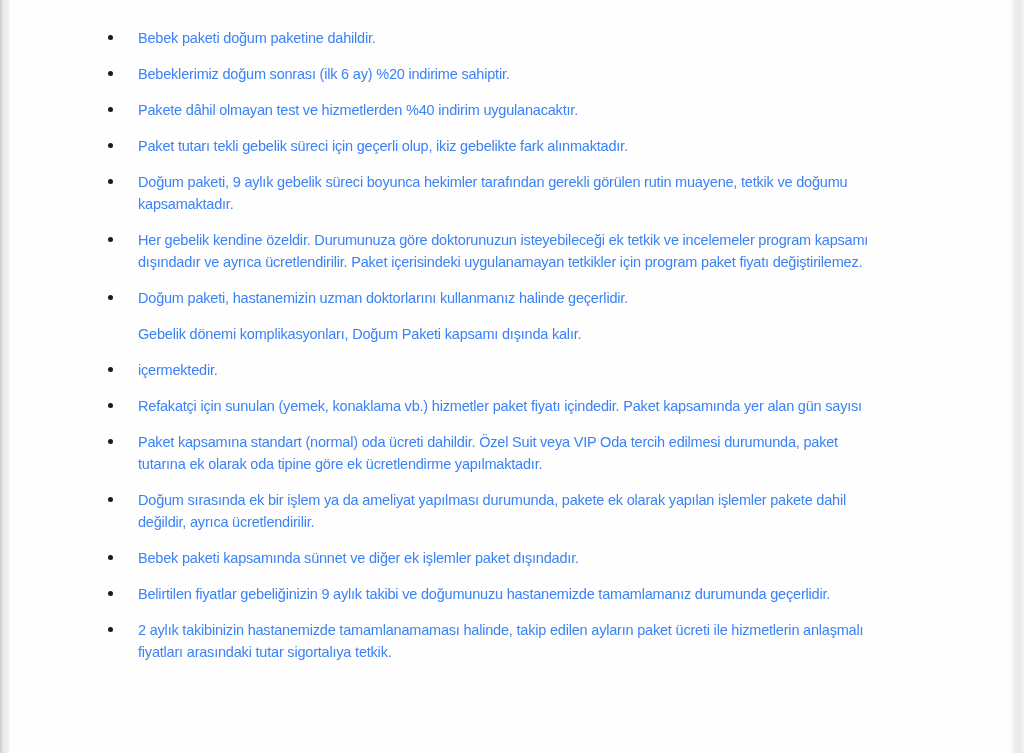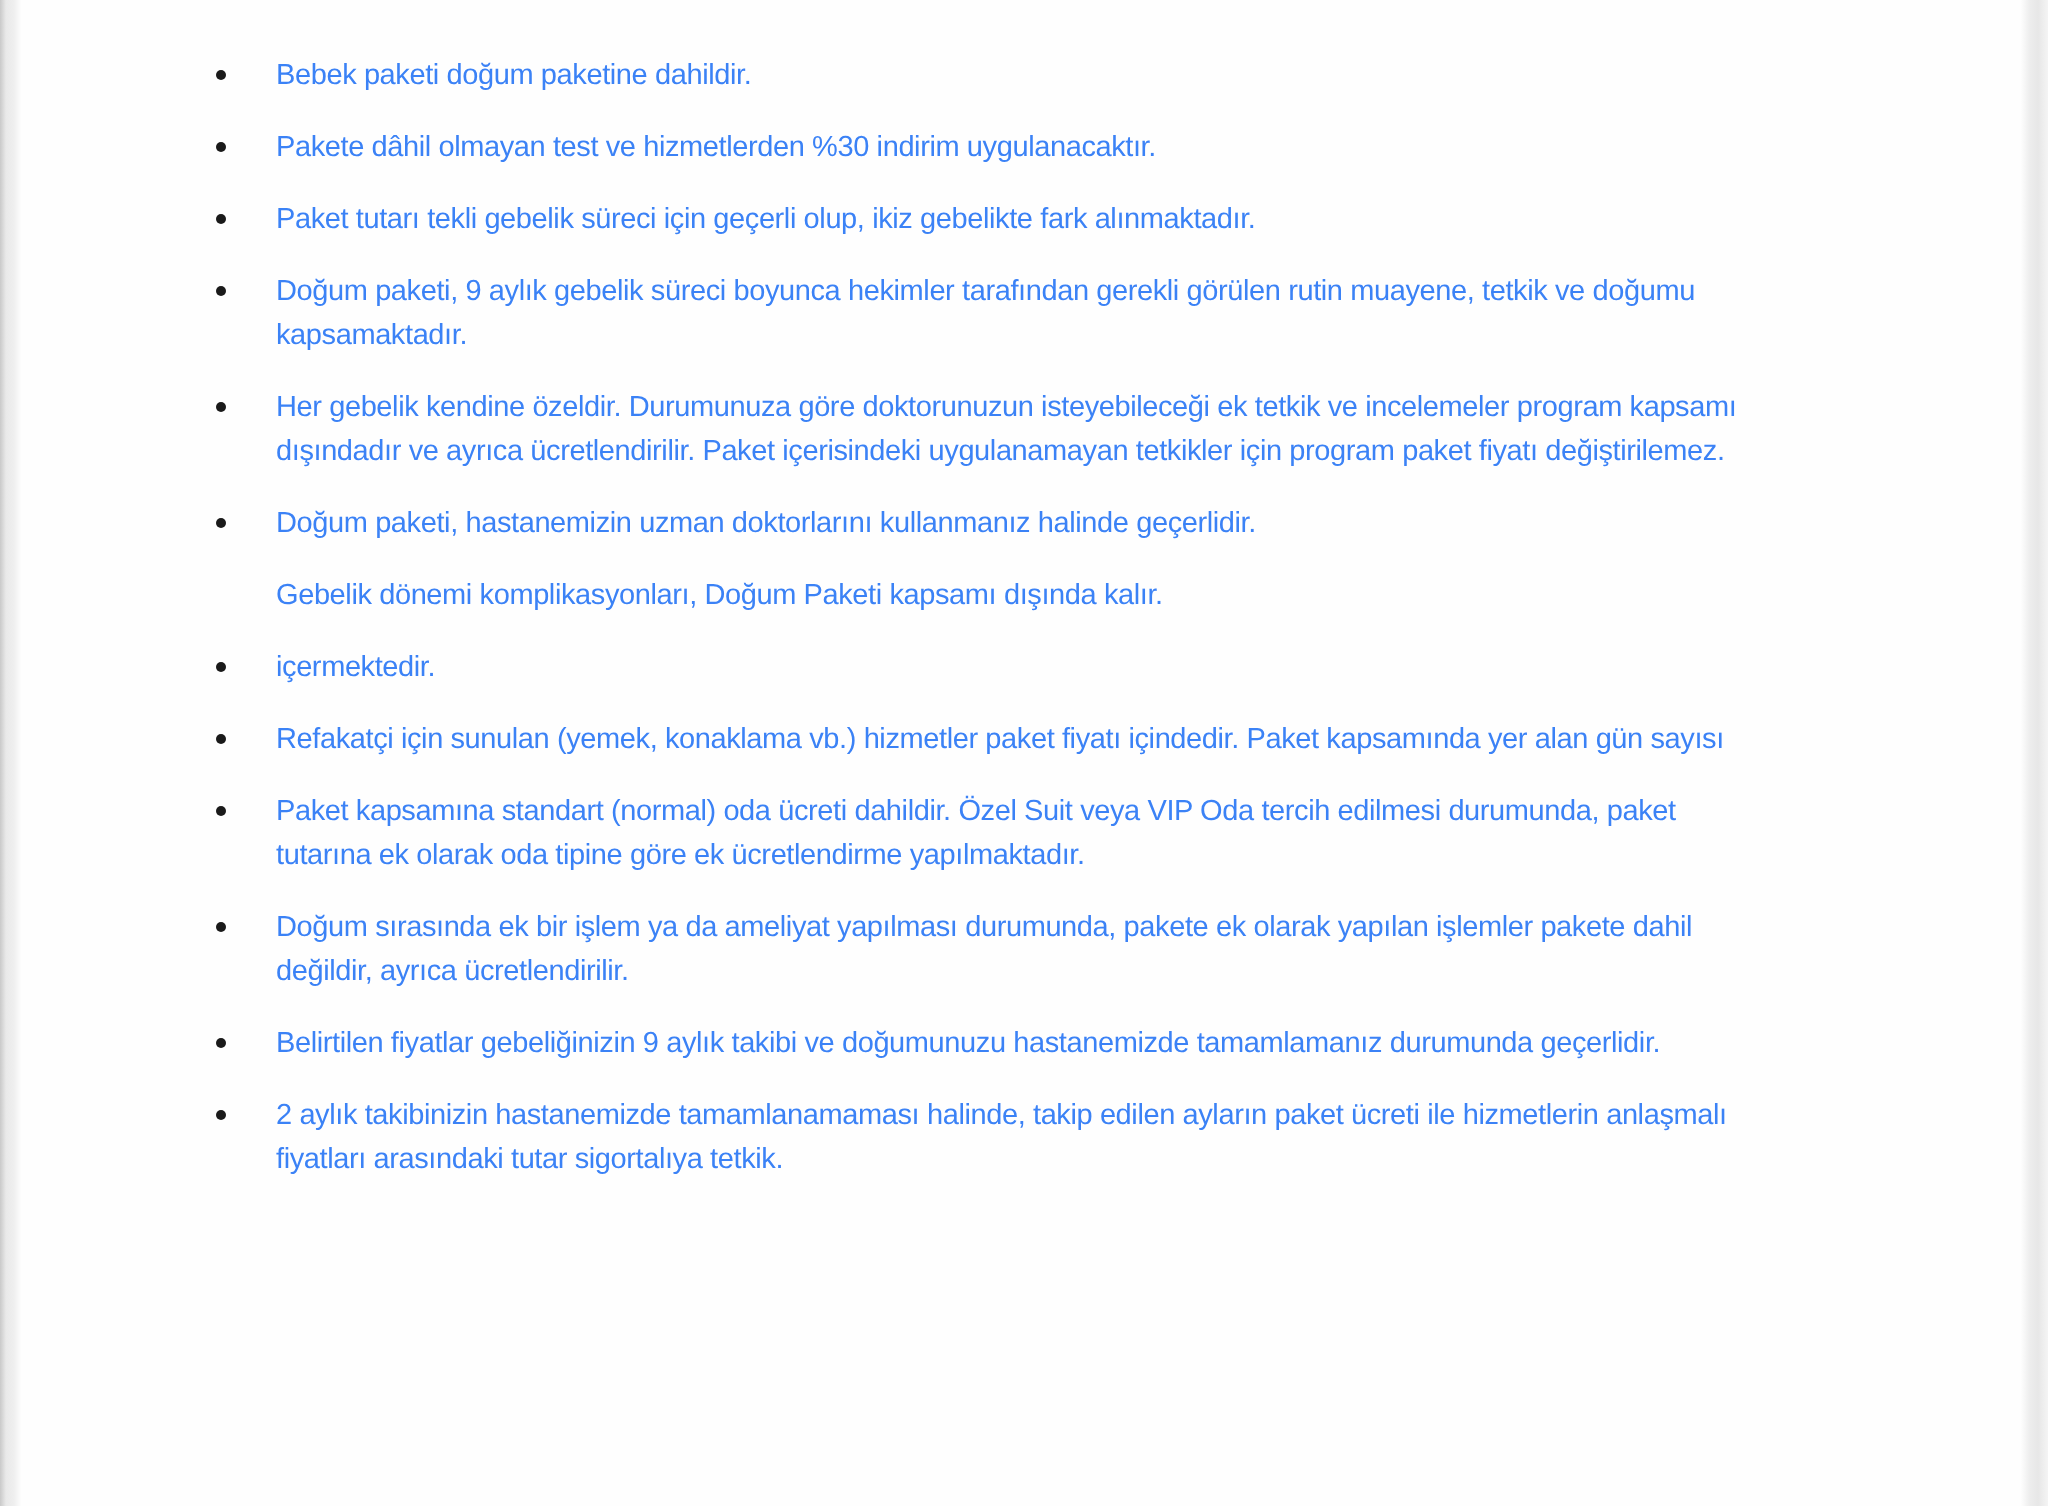--- a/index.html
+++ b/index.html
@@ -68,24 +68,28 @@
   <div class="edge-left"></div>
   <div class="edge-right"></div>
 
   <div class="content">
     <ul class="bullet-list" id="bullet-list">
   <li>
     <span class="dot"></span>
     <span class="item-text"><div class="text-line">Bebek paketi doğum paketine dahildir.</div></span>
   </li>
 
+  <li>
+    <span class="dot"></span>
+    <span class="item-text"><div class="text-line">Bebeklerimiz doğum sonrası (ilk 6 ay) %20 indirime sahiptir.</div></span>
+  </li>
 
   <li>
     <span class="dot"></span>
-    <span class="item-text"><div class="text-line">Pakete dâhil olmayan test ve hizmetlerden %30 indirim uygulanacaktır.</div></span>
+    <span class="item-text"><div class="text-line">Pakete dâhil olmayan test ve hizmetlerden %40 indirim uygulanacaktır.</div></span>
   </li>
 
   <li>
     <span class="dot"></span>
     <span class="item-text"><div class="text-line">Paket tutarı tekli gebelik süreci için geçerli olup, ikiz gebelikte fark alınmaktadır.</div></span>
   </li>
 
   <li>
     <span class="dot"></span>
     <span class="item-text"><div class="text-line">Doğum paketi, 9 aylık gebelik süreci boyunca hekimler tarafından gerekli görülen rutin muayene, tetkik ve doğumu</div><div class="text-line">kapsamaktadır.</div></span>
@@ -120,20 +124,24 @@
   <li>
     <span class="dot"></span>
     <span class="item-text"><div class="text-line">Paket kapsamına standart (normal) oda ücreti dahildir. Özel Suit veya VIP Oda tercih edilmesi durumunda, paket</div><div class="text-line">tutarına ek olarak oda tipine göre ek ücretlendirme yapılmaktadır.</div></span>
   </li>
 
   <li>
     <span class="dot"></span>
     <span class="item-text"><div class="text-line">Doğum sırasında ek bir işlem ya da ameliyat yapılması durumunda, pakete ek olarak yapılan işlemler pakete dahil</div><div class="text-line">değildir, ayrıca ücretlendirilir.</div></span>
   </li>
 
+  <li>
+    <span class="dot"></span>
+    <span class="item-text"><div class="text-line">Bebek paketi kapsamında sünnet ve diğer ek işlemler paket dışındadır.</div></span>
+  </li>
 
   <li>
     <span class="dot"></span>
     <span class="item-text"><div class="text-line">Belirtilen fiyatlar gebeliğinizin 9 aylık takibi ve doğumunuzu hastanemizde tamamlamanız durumunda geçerlidir.</div></span>
   </li>
 
   <li>
     <span class="dot"></span>
     <span class="item-text"><div class="text-line">2 aylık takibinizin hastanemizde tamamlanamaması halinde, takip edilen ayların paket ücreti ile hizmetlerin anlaşmalı</div><div class="text-line">fiyatları arasındaki tutar sigortalıya tetkik.</div></span>
   </li>

